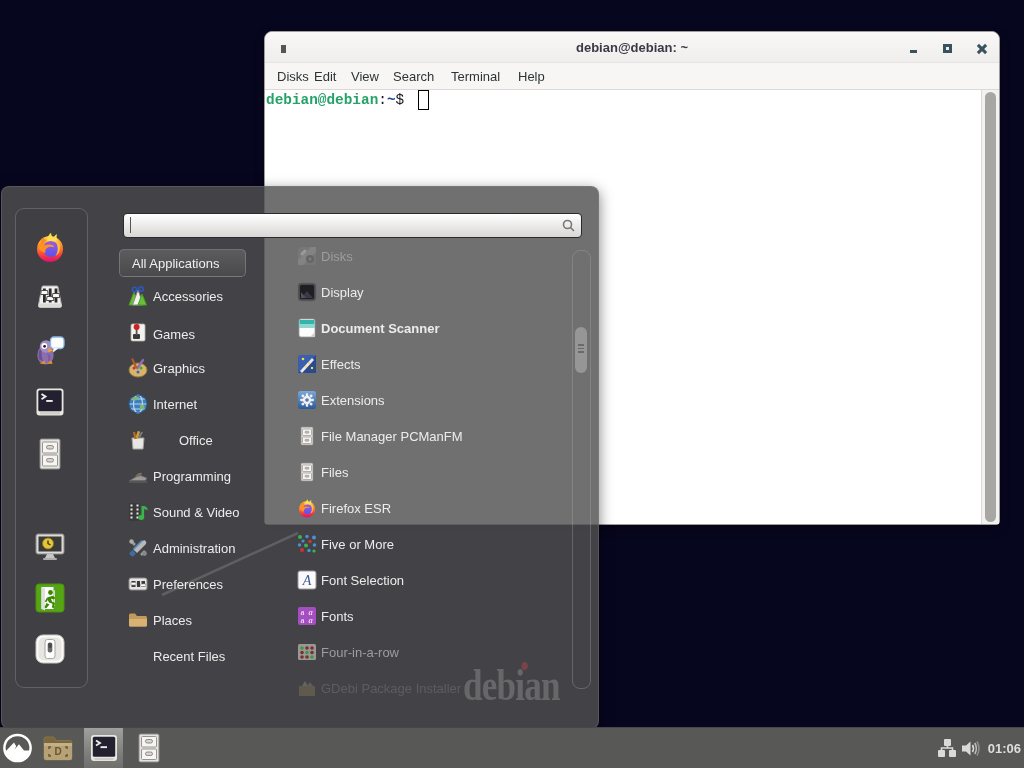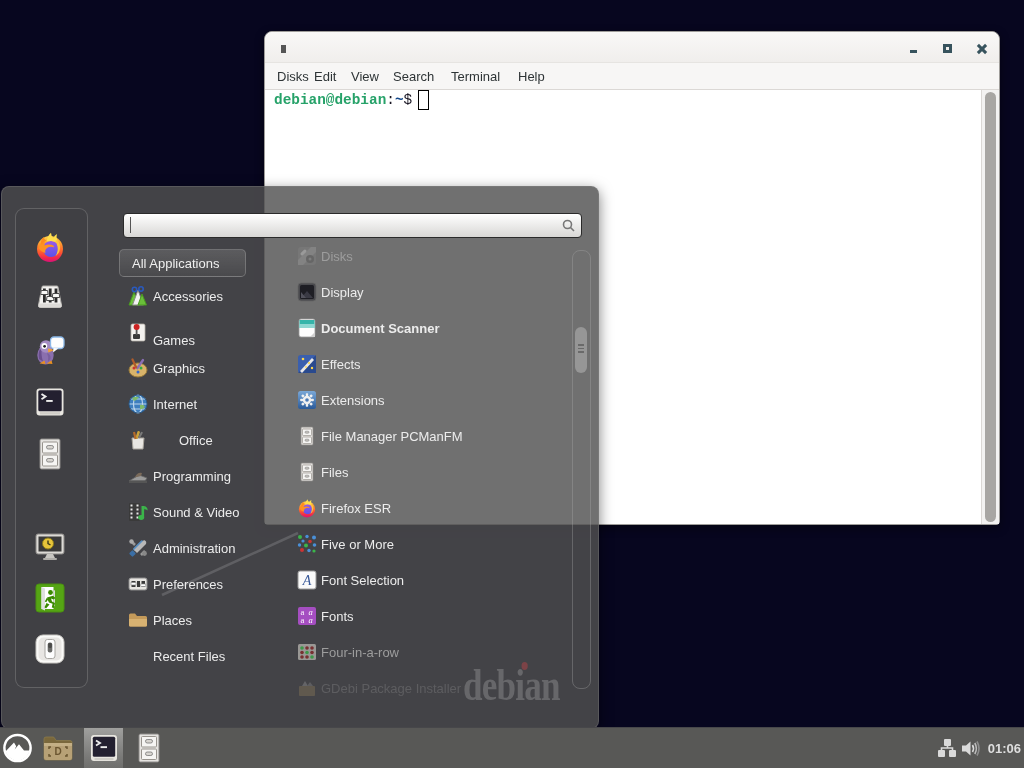--- a/index.html
+++ b/index.html
@@ -12,20 +12,21 @@
 <body>
 <div id="desk">
 
   <div class="abs" id="term" style="left:264px;top:31px;width:734px;height:492px;
       background:#fff;border:1px solid #9f9d9a;border-radius:8px 8px 4px 4px;
       box-shadow:0 3px 10px rgba(0,0,0,0.45);">
     <div class="abs" id="titlebar" style="left:0;top:0;right:0;height:30px;
         background:linear-gradient(#f9f8f7,#f0eeec);border-radius:8px 8px 0 0;
         border-bottom:1px solid #e6e4e1;"></div>
     <div class="abs" style="left:16px;top:13px;width:5px;height:8px;background:#555;"></div>
+    <div class="abs" style="left:0;top:8px;width:100%;text-align:center;font-size:13px;font-weight:bold;color:#3d3846;">debian@debian: ~</div>
 
     <svg class="abs" style="left:643px;top:12px;" width="12" height="12">
         <rect x="2" y="6" width="7" height="3" fill="#37535d"></rect>
       </svg>
     <svg class="abs" style="left:676px;top:10px;" width="14" height="14">
         <rect x="2" y="2" width="9" height="9" fill="#37535d"></rect>
         <rect x="5" y="5" width="3" height="3" fill="#f0eeec"></rect>
       </svg>
     <svg class="abs" style="left:710px;top:10px;" width="14" height="14">
       <g transform="rotate(45 7 7)" fill="#37535d">
@@ -39,21 +40,21 @@
       <span class="abs" style="left:12px;top:6px;">Disks</span>
       <span class="abs" style="left:49px;top:6px;">Edit</span>
       <span class="abs" style="left:86px;top:6px;">View</span>
       <span class="abs" style="left:128px;top:6px;">Search</span>
       <span class="abs" style="left:186px;top:6px;">Terminal</span>
       <span class="abs" style="left:253px;top:6px;">Help</span>
     </div>
 
     <div class="abs" style="left:0;top:58px;right:17px;bottom:0;background:#fff;
         font-family:'Liberation Mono',monospace;font-size:14.4px;">
-      <span class="abs" style="left:1px;top:2px;white-space:pre;margin-left:8px;"><b style="color:#26a269;">debian@debian</b><span style="color:#171421;">:</span><b style="color:#12488b;">~</b><span style="color:#171421;">$ </span></span>
+      <span class="abs" style="left:1px;top:2px;white-space:pre;"><b style="color:#26a269;">debian@debian</b><span style="color:#171421;">:</span><b style="color:#12488b;">~</b><span style="color:#171421;">$ </span></span>
       <span class="abs" style="left:153px;top:0px;width:8.5px;height:17.5px;border:1.6px solid #000;"></span>
     </div>
 
     <div class="abs" style="right:0;top:58px;width:17px;bottom:0;background:#f3f2f1;border-left:1px solid #dbd8d5;">
       <div class="abs" style="left:3px;top:2px;width:11px;bottom:2px;background:#a8a6a3;border-radius:6px;"></div>
     </div>
   </div>
 
   <div class="abs" id="menu" style="left:1px;top:186px;width:596px;height:541px;
       background:rgba(80,80,80,0.82);border:1px solid rgba(140,140,140,0.3);
@@ -200,21 +201,21 @@
       </div>
         <span class="abs" style="left:151px;top:102px;">Accessories</span>
       <div class="abs" style="left:125px;top:134px;width:22px;height:22px;">
         <svg width="22" height="22">
             <rect x="4" y="3" width="14" height="17" rx="1.5" fill="#f4f2ef" stroke="#b5b0a8" stroke-width="0.8"></rect>
             <rect x="6" y="13" width="7" height="5" rx="1" fill="#3a3a3a"></rect>
             <rect x="8.7" y="7" width="1.8" height="7" fill="#555"></rect>
             <circle cx="9.6" cy="6" r="3" fill="#cc2222"></circle>
           </svg>
       </div>
-        <span class="abs" style="left:151px;top:146px;">Games</span>
+        <span class="abs" style="left:151px;top:140px;">Games</span>
       <div class="abs" style="left:125px;top:170px;width:22px;height:22px;">
         <svg width="22" height="22">
             <ellipse cx="11" cy="13" rx="9" ry="7" fill="#d8b36a" stroke="#9a7b3a" stroke-width="1"></ellipse>
             <circle cx="7" cy="11" r="1.5" fill="#cc3333"></circle>
             <circle cx="11" cy="15" r="1.5" fill="#3366cc"></circle>
             <circle cx="14" cy="11" r="1.5" fill="#33aa44"></circle>
             <rect x="12" y="1" width="2.4" height="12" rx="1" transform="rotate(35 13 7)" fill="#8a6fb5"></rect>
             <rect x="6" y="1" width="2.2" height="11" rx="1" transform="rotate(-25 7 6)" fill="#b05c2a"></rect>
           </svg>
       </div>

